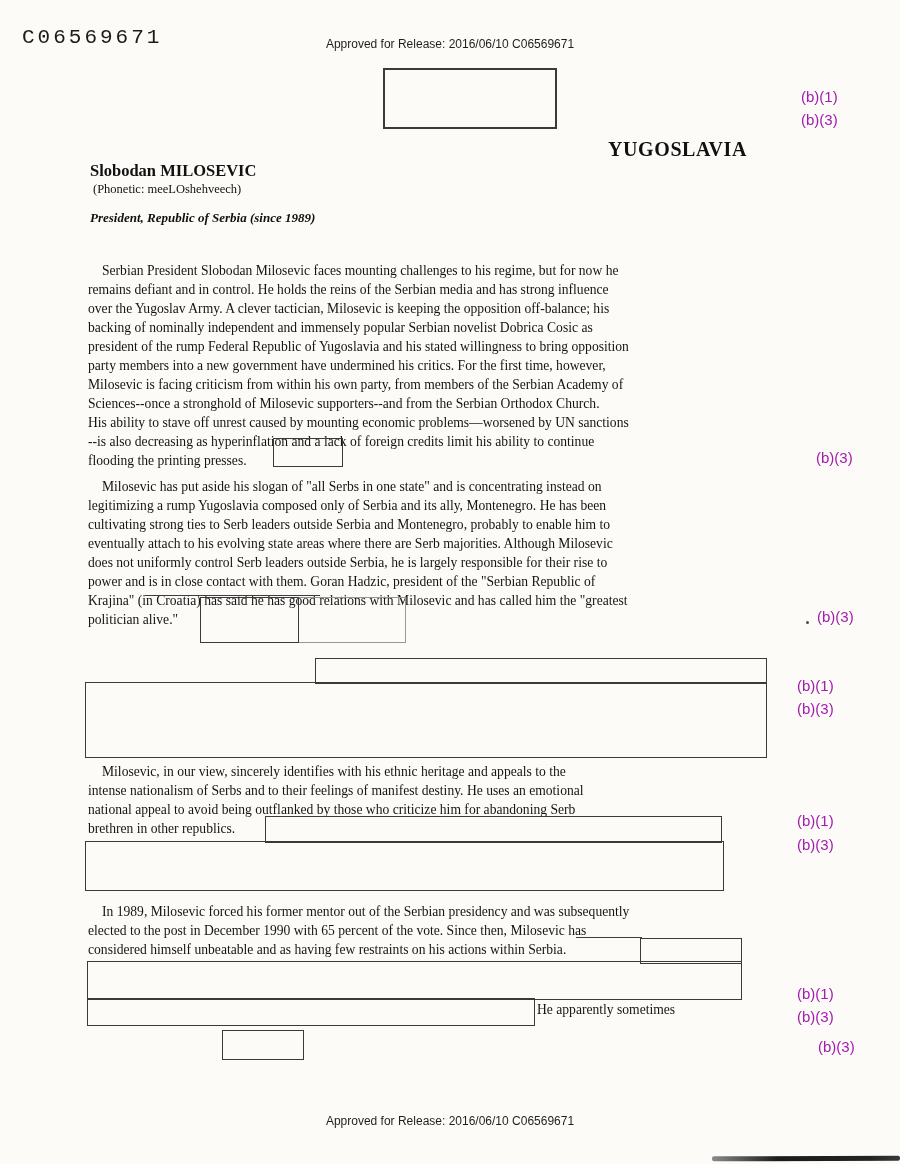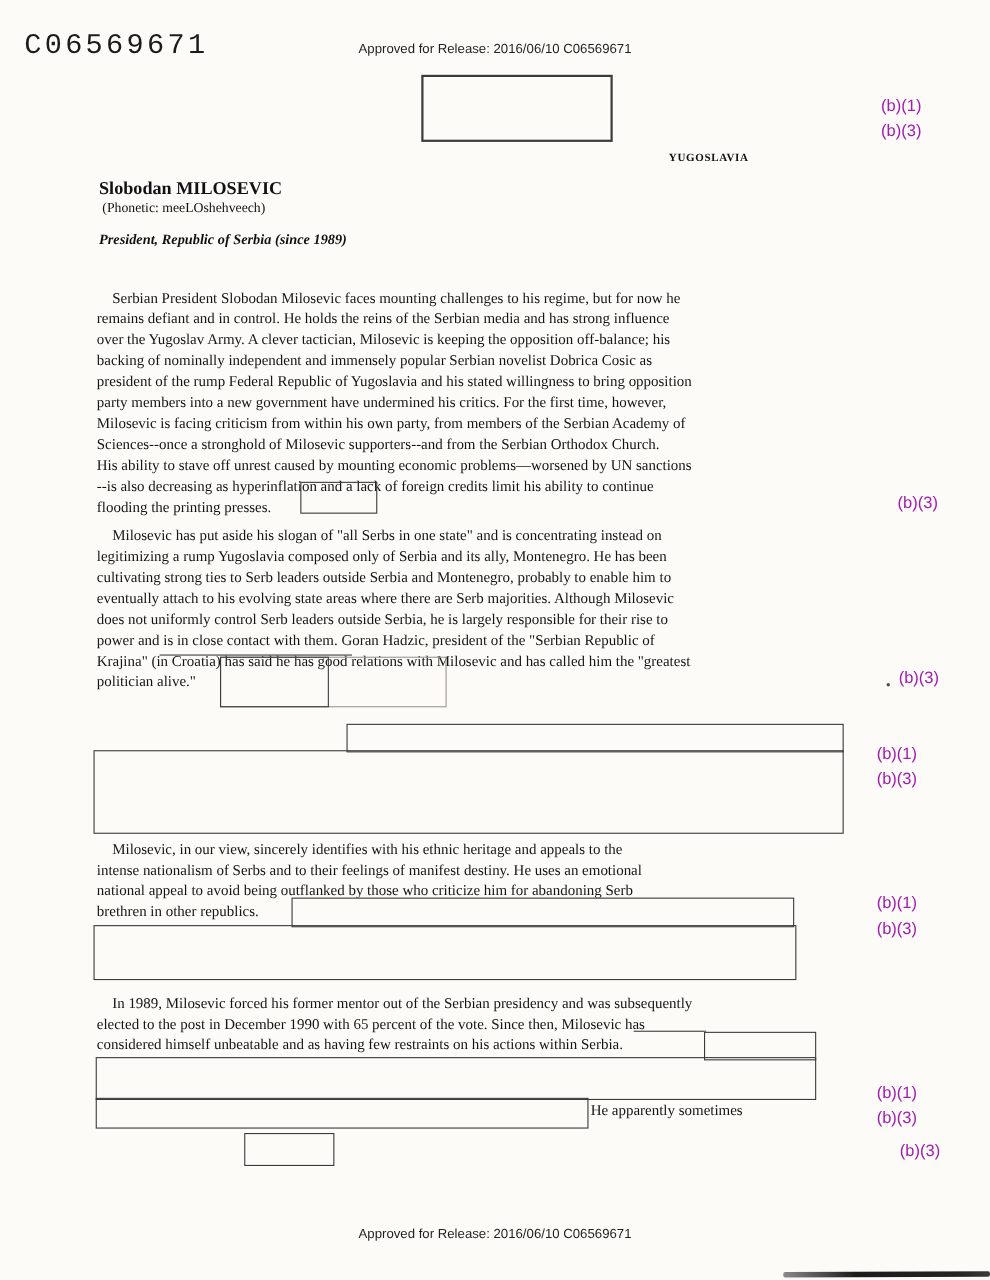--- a/index.html
+++ b/index.html
@@ -8,32 +8,32 @@
     width:900px;height:1164px;
     background:#fcfbf8;
     overflow:hidden;
     font-family:"Liberation Serif", serif;
     color:#161616;
   }
   
   .doc-stamp{
     position:absolute;left:22px;top:26px;
     font-family:"Liberation Mono", monospace;
-    font-size:26px;letter-spacing:3px;color:#1b1b1b;
+    font-size:21px;letter-spacing:3px;color:#1b1b1b;
   }
   .approval-line{
     position:absolute;left:0;width:900px;text-align:center;
     font-family:"Liberation Sans", sans-serif;
     font-size:12px;color:#1f1f1f;
   }
   .approval-header{top:37px;}
   .approval-footer{top:1114px;}
   .country-heading{
     position:absolute;left:608px;top:138px;
-    font-weight:bold;font-size:10px;letter-spacing:0.6px;color:#111;
+    font-weight:bold;font-size:20px;letter-spacing:0.6px;color:#111;
   }
   .subject-name{
     position:absolute;left:90px;top:161px;
     font-weight:bold;font-size:16.5px;color:#111;
   }
   .subject-phonetic{
     position:absolute;left:93px;top:182px;
     font-weight:normal;font-size:12.5px;color:#111;
   }
   .subject-position{

